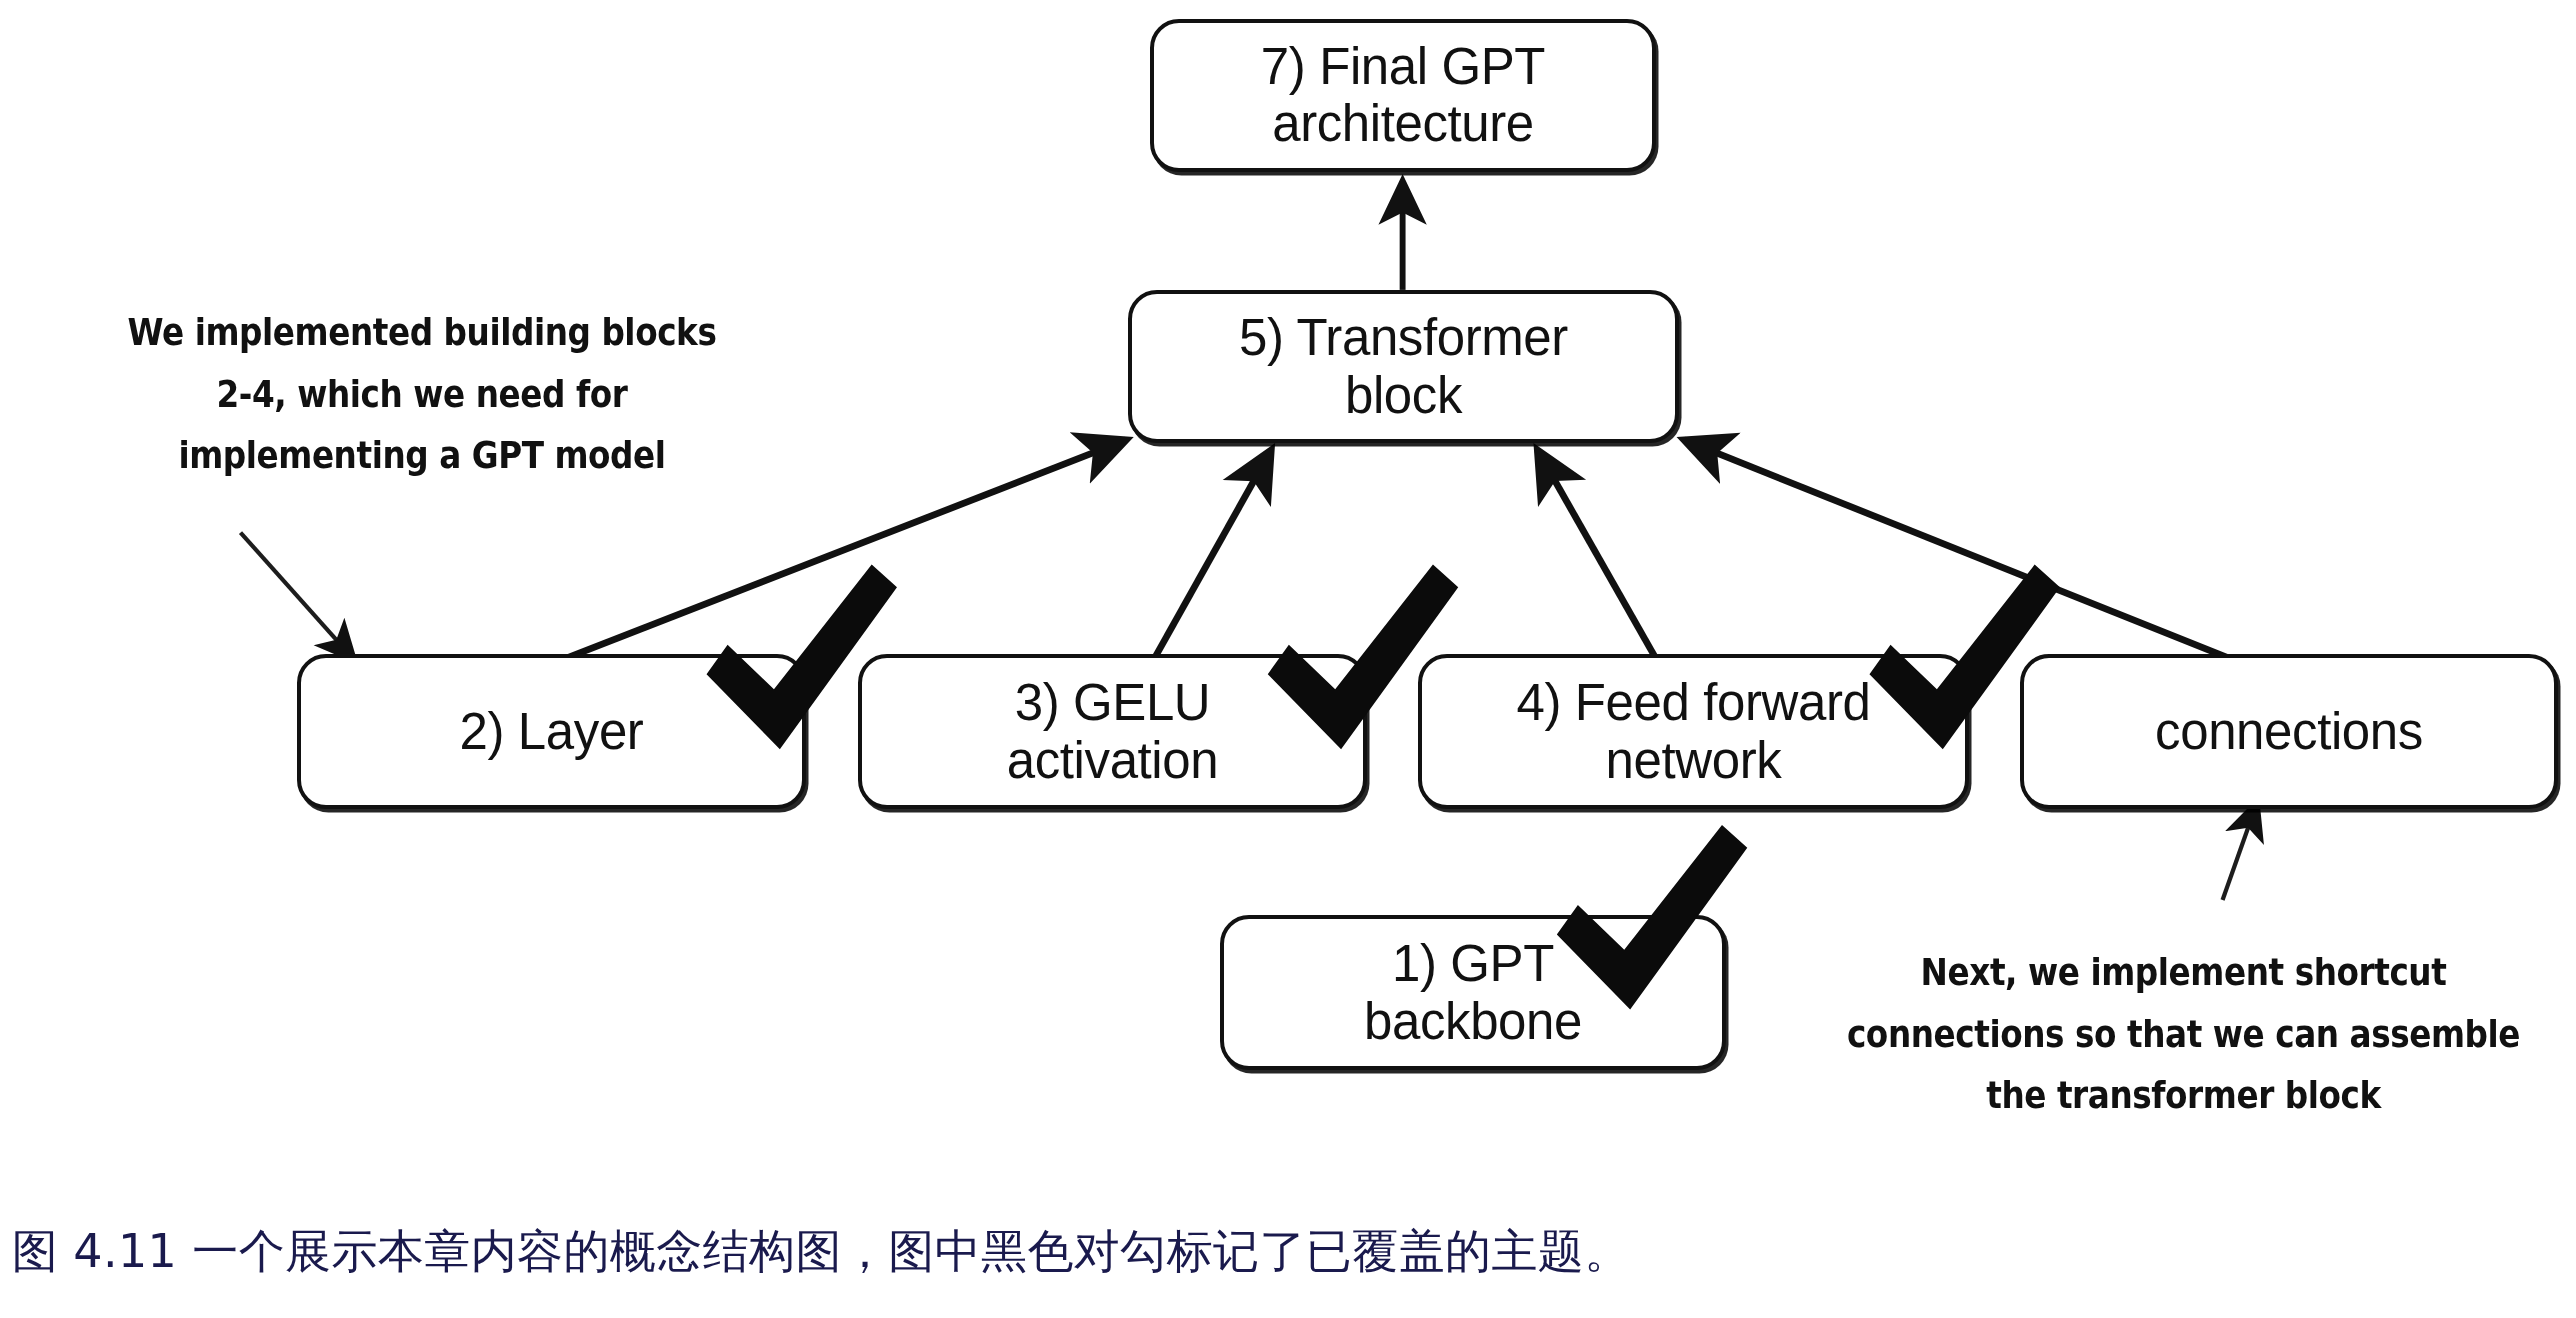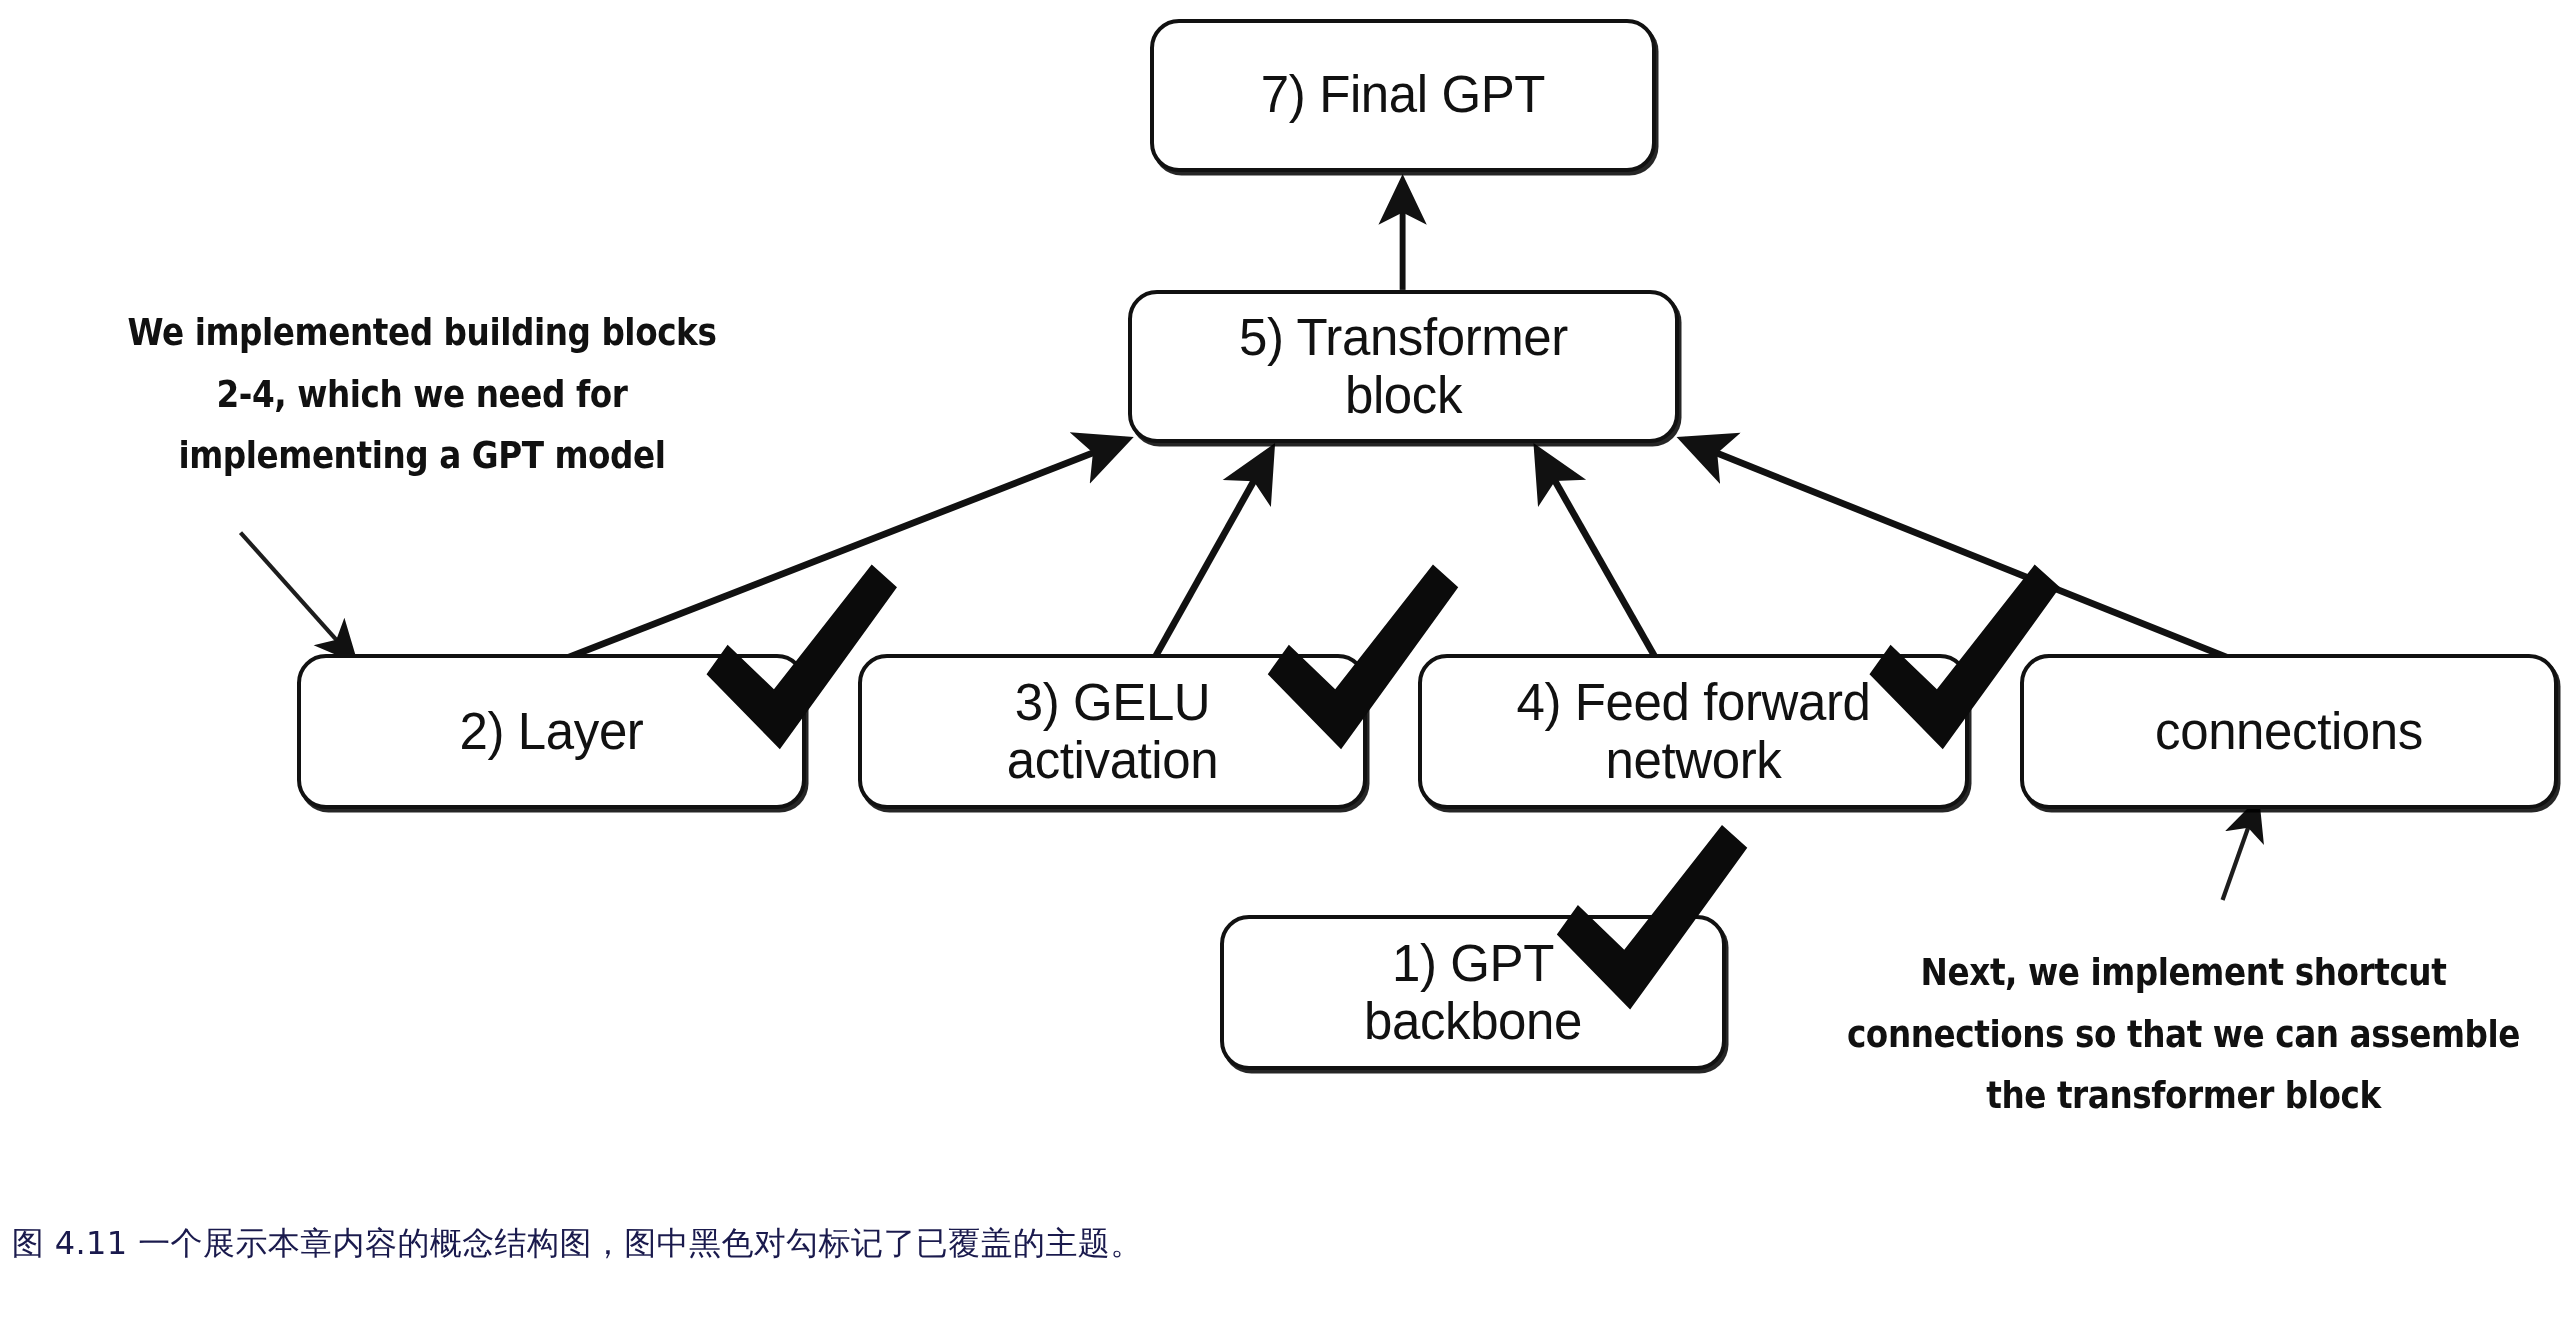--- a/index.html
+++ b/index.html
@@ -83,21 +83,21 @@
   }
 
   
   #figure-caption {
     position: absolute;
     left: 11.8px;
     top: 1224px;
     width: 2546px;
     color: #1a1a4d;
     font-family: "DejaVu Sans", sans-serif;
-    font-size: 32px;
+    font-size: 46px;
     line-height: 1.2;
     letter-spacing: 0.4px;
     white-space: nowrap;
     z-index: 6;
   }
 </style>
 </head>
 <body>
 
 <div id="diagram-canvas">
@@ -137,20 +137,21 @@
     </g>
 
     <g>
       <line x1="2637" y1="1068" x2="2678" y2="952" stroke="#1d1d1d" stroke-width="5" marker-end="url(#ah-thin)"></line>
     </g>
   </svg>
 
   <div class="node" style="left:1150px; top:18.5px; width:506px; height:153px;">
     <span>
       <span>7) Final GPT</span>
+      <span>architecture</span>
     </span>
   </div>
 
   <div class="node" style="left:1128px; top:290px; width:551px; height:153px;">
     <span>
       <span>5) Transformer</span>
       <span>block</span>
     </span>
   </div>
 

